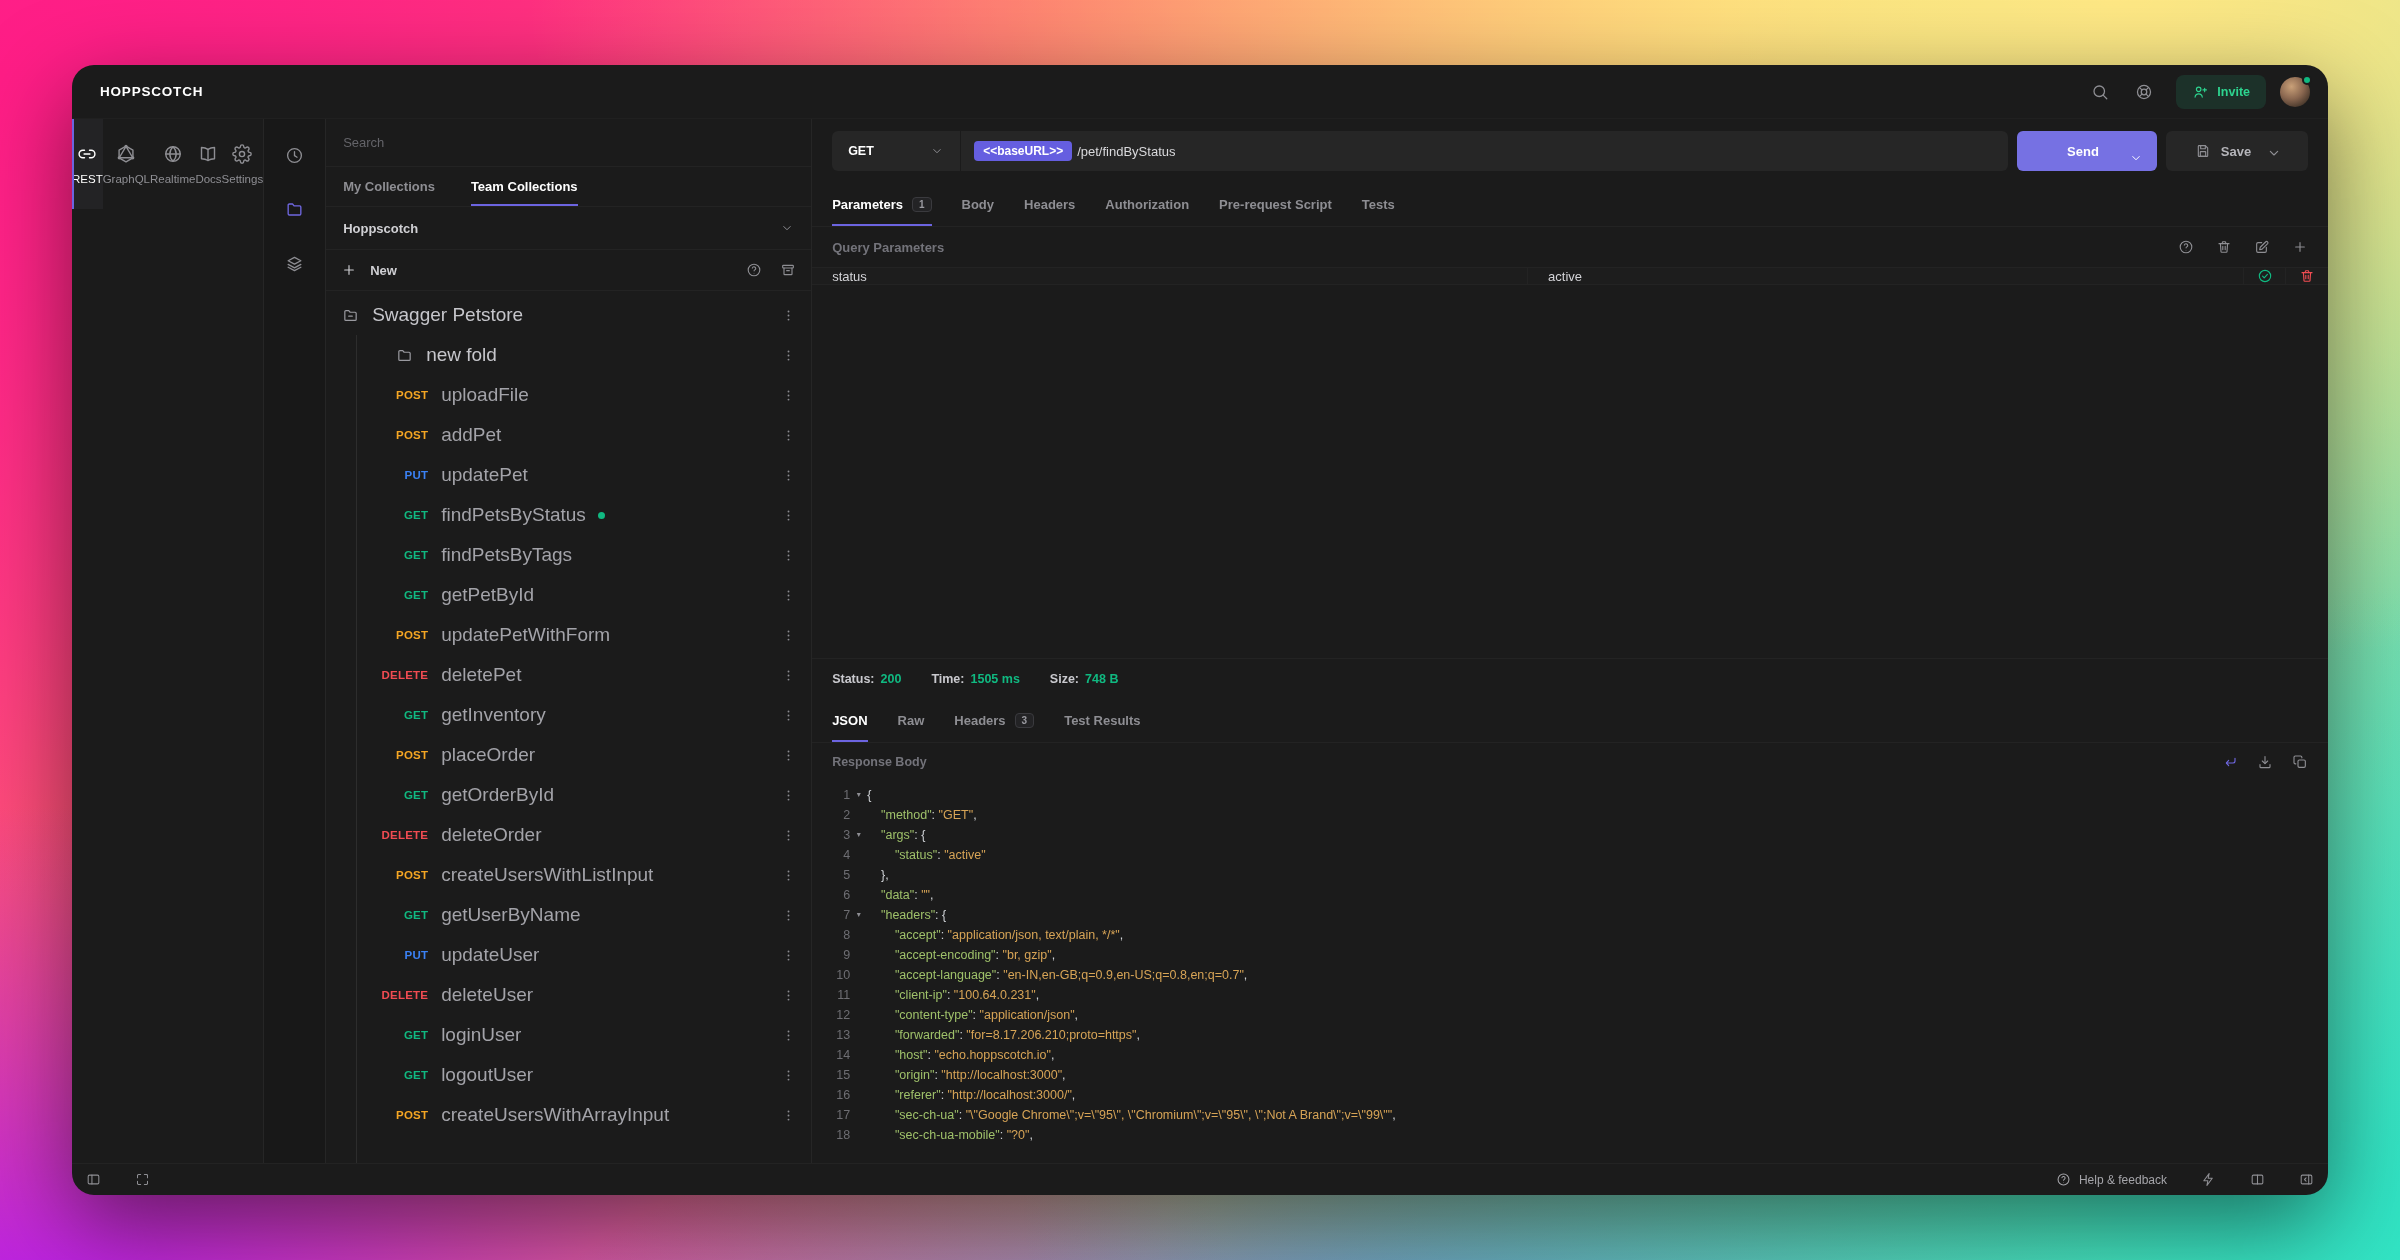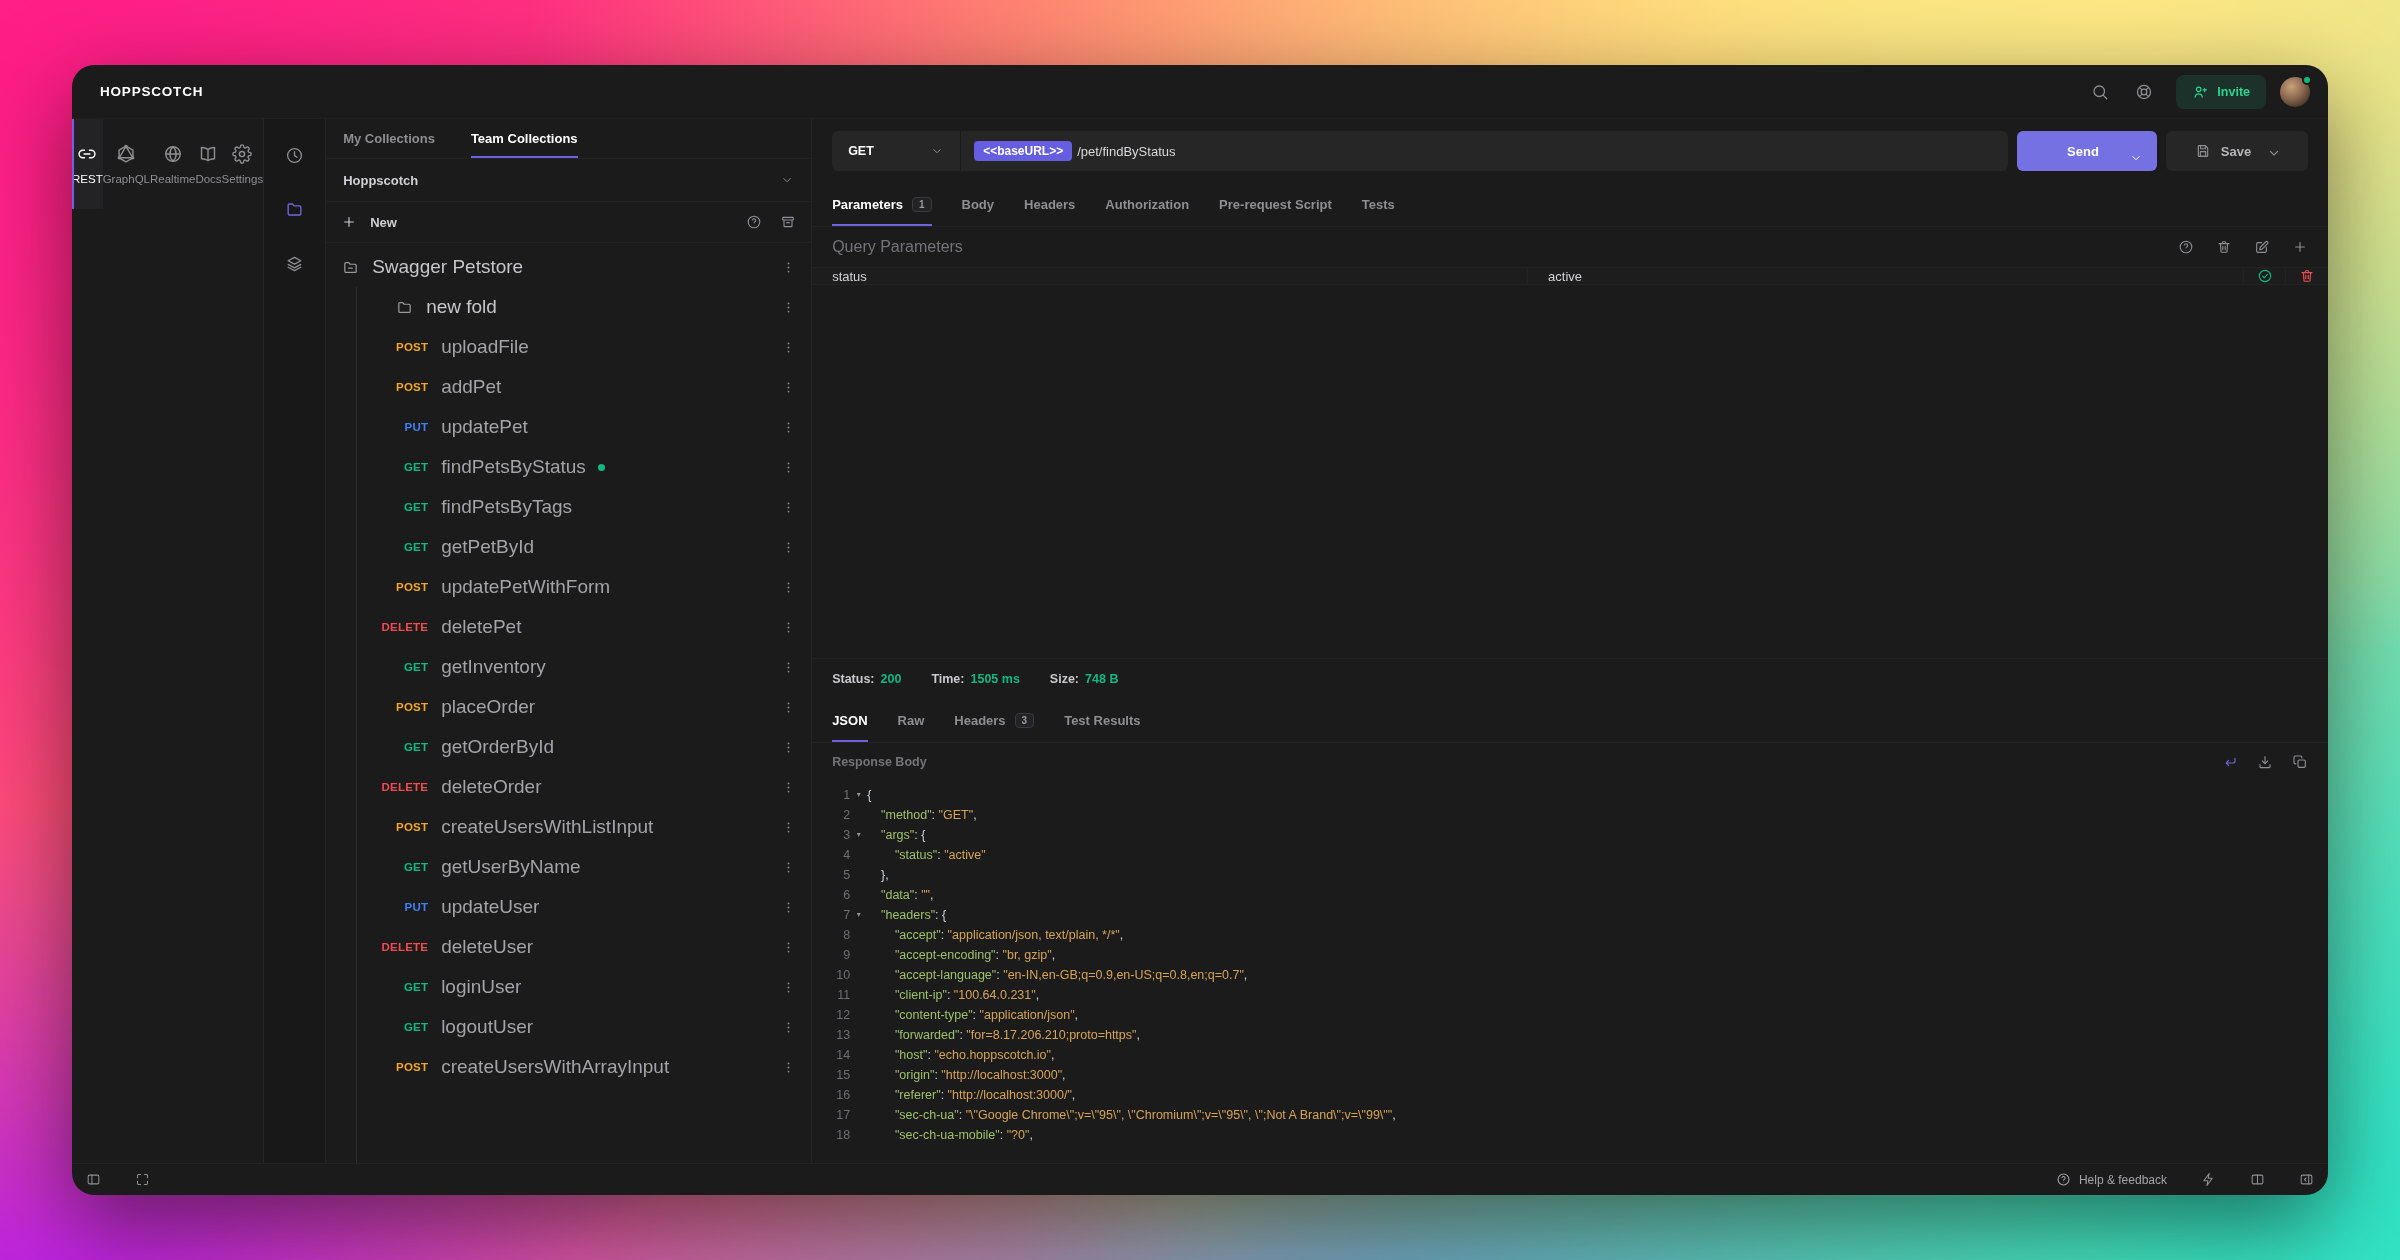--- a/index.html
+++ b/index.html
@@ -86,21 +86,21 @@
   .send svg{position:absolute;right:14px;width:14px;height:14px}
   .save{flex:0 0 142px;height:40px;background:var(--input);border-radius:6px;color:#b5b5ba;font-weight:600;font-size:13px;display:flex;align-items:center;justify-content:center;gap:10px}
   .save svg{width:16px;height:16px;color:var(--dim)}
   .save .caret{width:13px;height:13px;margin-left:5px}
   .tabs{display:flex;gap:30px;padding:0 20px;border-bottom:1px solid var(--line-soft)}
   .reqtabs{flex:0 0 44px}
   .tab{display:flex;align-items:center;gap:9px;color:var(--dim);font-size:13px;font-weight:600;position:relative}
   .tab.active{color:#fff}
   .tab.active::after{content:"";position:absolute;left:0;right:0;bottom:0;height:2px;background:var(--accent)}
   .badge{font-size:10px;color:#9a9aa0;border:1px solid #3a3a3e;border-radius:4px;padding:1px 6px;background:#232325;font-weight:600}
-  .qp-header{flex:0 0 40px;display:flex;align-items:center;justify-content:space-between;padding:0 20px;color:var(--muted);font-size:16px;font-weight:400}
+  .qp-header{flex:0 0 40px;display:flex;align-items:center;justify-content:space-between;padding:0 20px;color:var(--muted);font-size:13px;font-weight:700}
   .qp-icons{display:flex;gap:22px;color:var(--dim)}
   .qp-icons svg{width:16px;height:16px}
   .param-row{flex:0 0 38px;display:grid;grid-template-columns:1fr 1fr 42px 42px;border-top:1px solid var(--line-soft);border-bottom:1px solid var(--line-soft);background:#1d1d1d}
   .p-cell{display:flex;align-items:center;padding:0 20px;font-size:13px;color:#d4d4d8;border-right:1px solid var(--line-soft)}
   .p-icon{display:flex;align-items:center;justify-content:center;border-right:1px solid var(--line-soft)}
   .p-icon:last-child{border-right:none}
   .p-icon svg{width:16px;height:16px}
   .ic-green{color:var(--get)}.ic-red{color:var(--del)}
   .spacer{flex:1}
   
@@ -242,20 +242,23 @@
               <svg viewBox="0 0 24 24" fill="none" stroke="currentColor" stroke-width="1.7" stroke-linecap="round" stroke-linejoin="round">
                 <path d="M12 4.2l8 4.3-8 4.3-8-4.3z"></path>
                 <path d="M4 13.2l8 4.3 8-4.3"></path>
                 <path d="M4 16.7l8 4.3 8-4.3"></path>
               </svg>
             </span>
           </button>
         </div>
 
       <aside class="collections">
+        <div class="search-row">
+          <input placeholder="Search" style="">
+        </div>
         <div class="coll-tabs" id="colltabs">
             <button class="coll-tab">My Collections</button>
             <button class="coll-tab active">Team Collections</button>
           </div>
         <div class="team-row">
           <span>Hoppscotch</span>
           <span>
               <svg viewBox="0 0 24 24" fill="none" stroke="currentColor" stroke-width="1.7" stroke-linecap="round" stroke-linejoin="round">
                 <path d="M6.5 9.5L12 15l5.5-5.5"></path>
               </svg>

